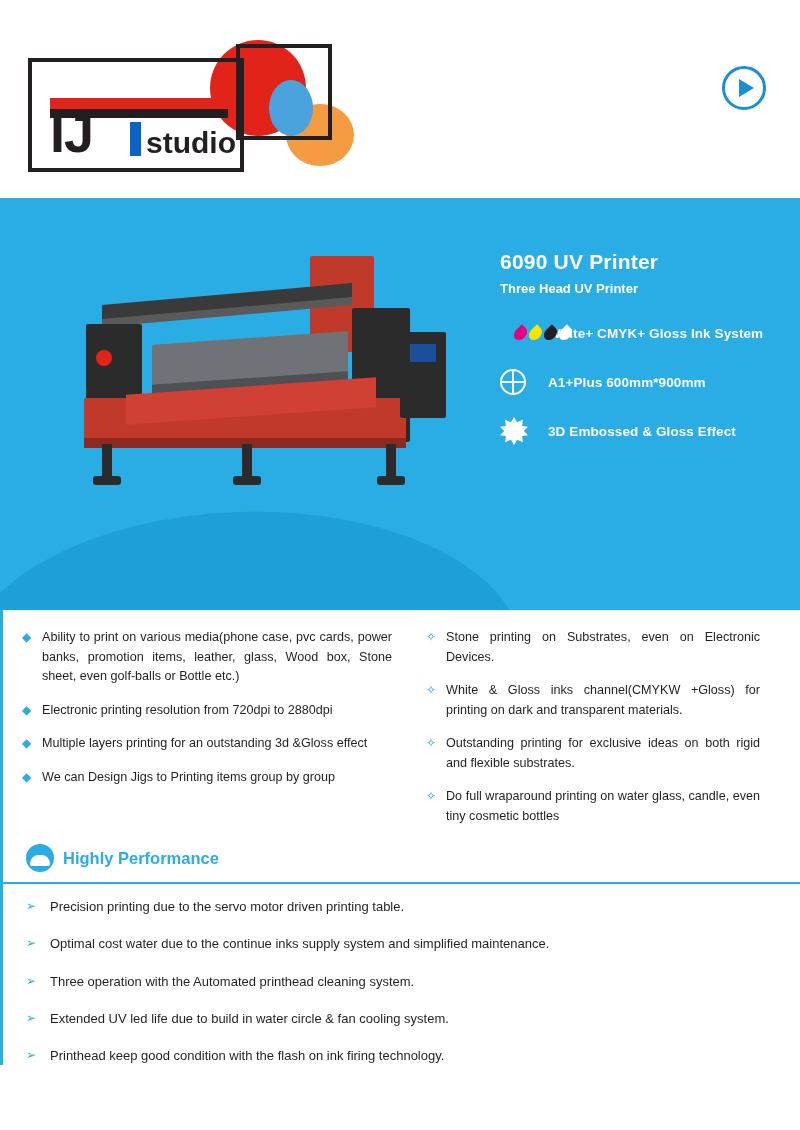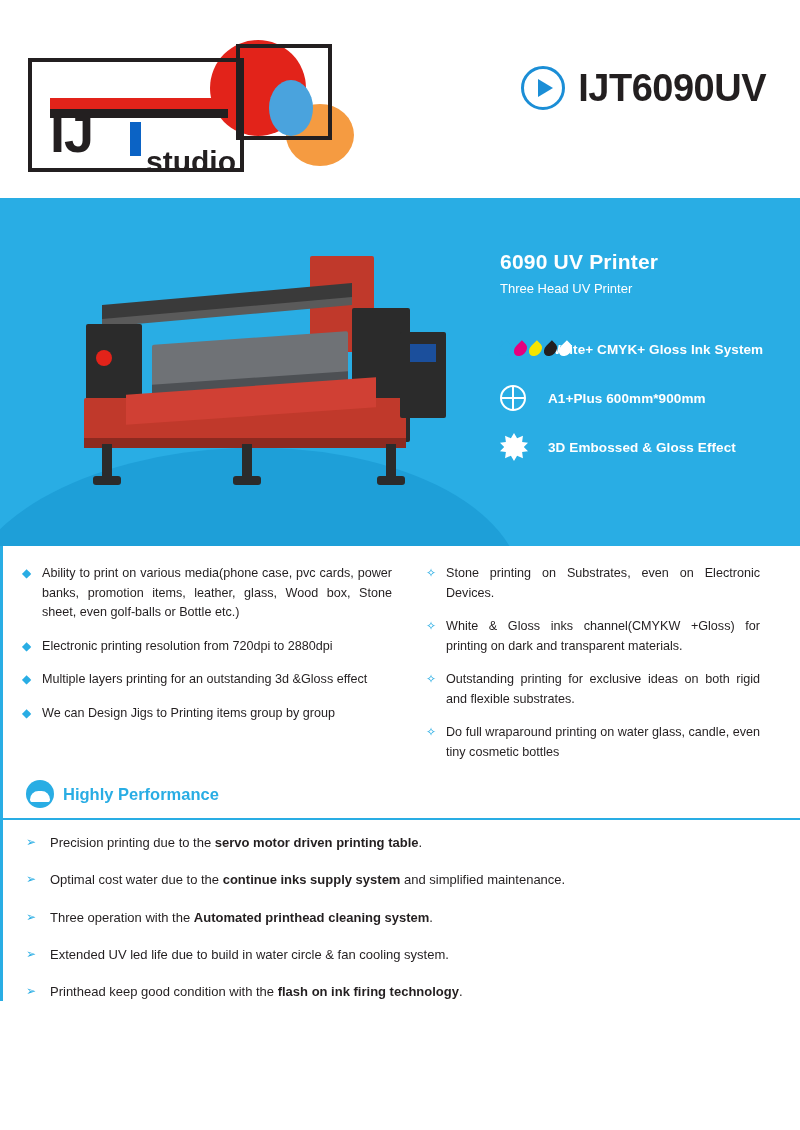--- a/index.html
+++ b/index.html
@@ -110,21 +110,20 @@
     background: #0b63c5;
   }
   .logo-studio {
     position: absolute;
     left: 122px;
     top: 110px;
     font-size: 30px;
     font-weight: bold;
     color: #231f20;
     line-height: 1;
-    margin-top: 19px;
   }
 
   .model-wrap {
     position: absolute;
     right: 34px;
     top: 66px;
     display: flex;
     align-items: center;
     gap: 13px;
   }
@@ -148,21 +147,21 @@
     font-size: 38px;
     font-weight: bold;
     letter-spacing: -0.5px;
     color: #231f20;
   }
 
   
   .hero {
     position: relative;
     width: 800px;
-    height: 348px;
+    height: 412px;
     background: #29ade4;
     overflow: hidden;
   }
   .hero-wave {
     position: absolute;
     left: -40px;
     bottom: -52px;
     width: 560px;
     height: 150px;
     background: #1e9fd8;
@@ -304,22 +303,22 @@
     color: #ffffff;
   }
   .hero-title {
     font-size: 21px;
     font-weight: bold;
     margin: 0 0 7px 0;
     letter-spacing: 0.2px;
   }
   .hero-sub {
     font-size: 13px;
-    margin: 0 0 38px 0;
-    font-weight: normal;
+    margin: 0 0 22px 0;
+    font-weight: bold;
   }
   .feature-row {
     display: flex;
     align-items: center;
     margin-bottom: 19px;
   }
   .feature-icon {
     width: 48px;
     min-width: 48px;
     height: 30px;
@@ -453,21 +452,21 @@
     margin-bottom: 19px;
     font-size: 13px;
     line-height: 1.4;
     color: #231f20;
   }
   .perf-item .mk {
     color: #29ade4;
     min-width: 24px;
     font-size: 12px;
   }
-  .perf-item b { font-weight: bold; text-align: center; }
+  .perf-item b { font-weight: normal; text-align: center; }
 
   .left-rule {
     position: absolute;
     left: 0; top: 0;
     width: 3px; height: 100%;
     background: #29ade4;
   }
 </style>
 </head>
 <body>
@@ -483,21 +482,20 @@
     <div class="logo-bar-black"></div>
     <div class="logo-ij">IJ</div>
     <div class="logo-blue-bar"></div>
     <div class="logo-studio">studio</div>
   </div>
 
   <div class="model-wrap">
     <div class="play-circle">
       <div class="play-tri"></div>
     </div>
-    <div class="model-text">IJT6090UV</div>
   </div>
 </div>
 
 <div class="hero">
   <div class="hero-wave"></div>
 
   <div class="hero-left">
     <div class="printer">
       <div class="p-redtower"></div>
       <div class="p-rail"></div>

